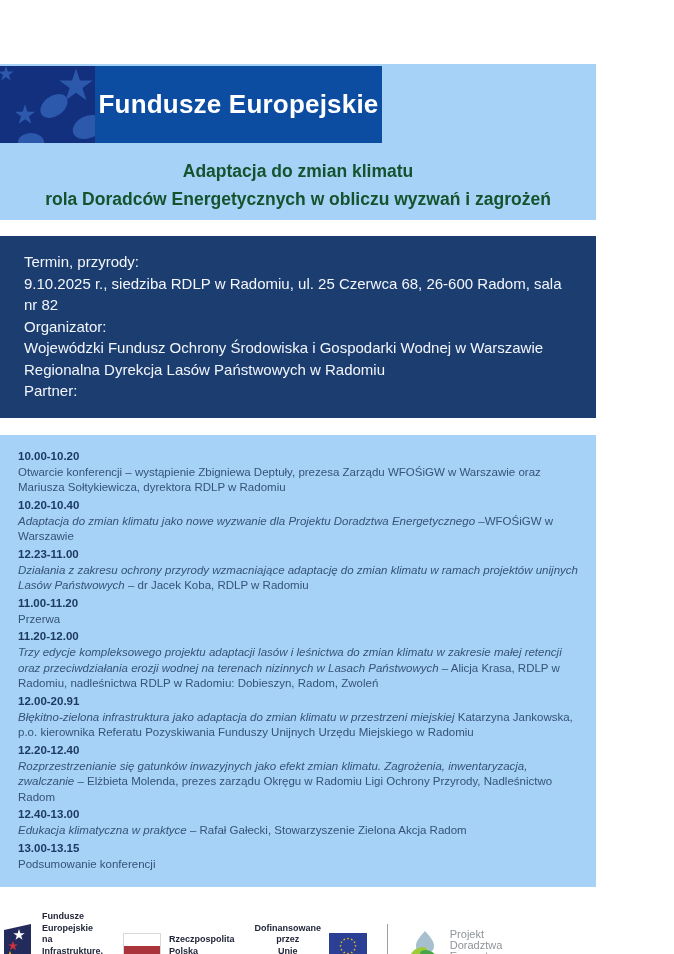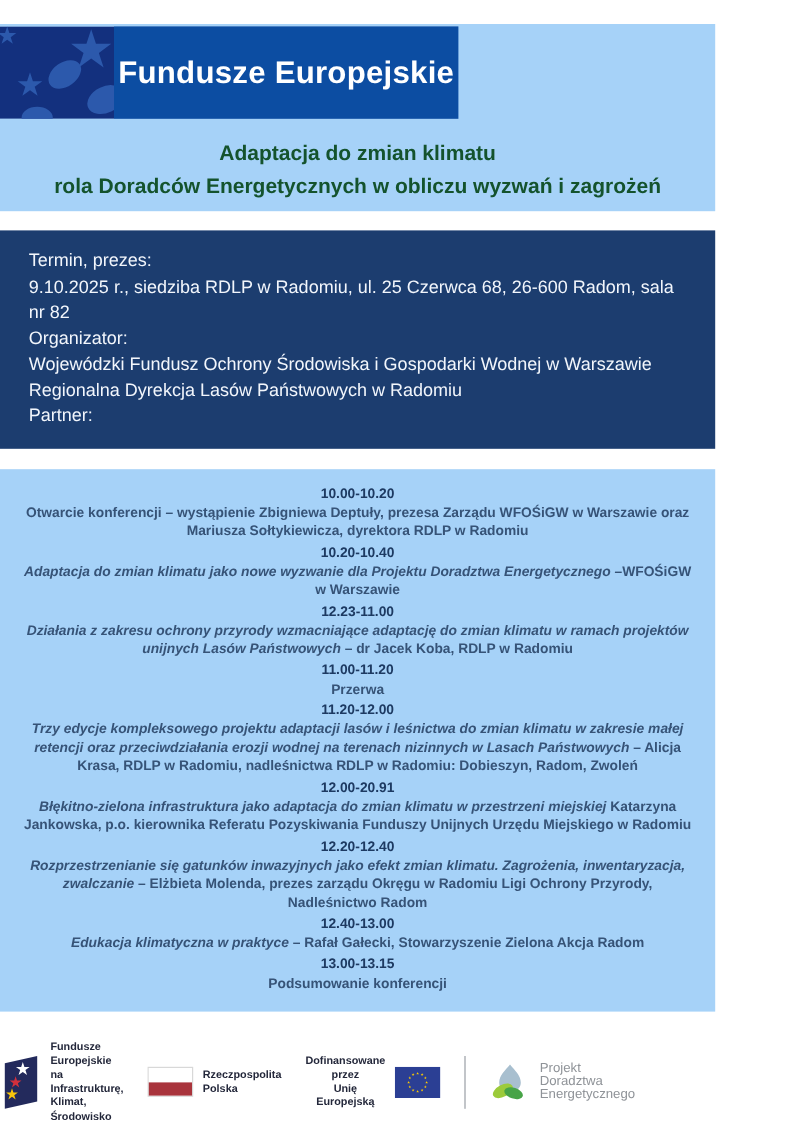--- a/index.html
+++ b/index.html
@@ -1,38 +1,38 @@
 <!DOCTYPE html>
 <html lang="pl"><head>
 <meta charset="utf-8">
 <style>
   * { margin:0; padding:0; box-sizing:border-box; }
   html,body { width:674px; height:954px; background:#ffffff; overflow:hidden;
               font-family:"Liberation Sans", sans-serif; }
-  .page { position:relative; width:538px; height:954px; padding-top:20px; }
+  .page { position:relative; width:538px; height:954px; padding-top:64px; }
   .block { width:596px; margin:0 auto; }
 
   
   .header { position:relative; height:156px; background:#a6d2f8; }
   .fe-banner { position:absolute; top:2px; left:0; width:382px; height:77px; display:flex; }
   .fe-square { width:95px; height:77px; flex:0 0 95px; }
   .fe-text { flex:1; background:#0c4da2; color:#ffffff; font-weight:700; font-size:26px;
              display:flex; align-items:center; justify-content:center; letter-spacing:.2px; }
   .title-wrap { position:absolute; top:93px; left:0; right:0; text-align:center;
                 color:#14532d; font-weight:700; font-size:17.5px; line-height:28px; }
 
   
   .info-box { margin-top:16px; background:#1c3d6f; color:#f2f6fc; padding:15px 24px 16px;
               font-size:15px; line-height:21.5px; min-height:160px; }
 
   
-  .agenda { margin-top:17px; background:#a6d2f8; padding:14px 18px 15px;text-align:center; }
+  .agenda { margin-top:17px; background:#a6d2f8; padding:14px 18px 15px; }
   .ag-time { font-weight:700; color:#1d3a62; font-size:11.5px; line-height:15px; margin-top:2px; }
   .ag-time:first-child { margin-top:0; }
-  .ag-desc { color:#365377; font-size:11.5px; line-height:15.5px; margin-top:1px;font-weight:bold; }
+  .ag-desc { color:#365377; font-size:11.5px; line-height:15.5px; margin-top:1px; }
   .ag-desc .it { font-style:italic; }
 
   
   .footer { margin-top:24px; display:flex; justify-content:center; align-items:center; gap:20px; }
   .f-item { display:flex; align-items:center; gap:8px; }
   .f-txt { font-size:9px; font-weight:700; color:#23273a; line-height:11.5px; }
   .f-txt.right { text-align:center; }
   .f-txt.gray { color:#8f9398; font-weight:400; font-size:11px; line-height:11px; }
   .pl-flag { width:38px; height:25px; border:1px solid #d8d8d8; }
   .pl-flag .w { height:50%; background:#ffffff; }
@@ -68,21 +68,21 @@
       </div>
       <div class="fe-text">Fundusze Europejskie</div>
     </div>
     <div class="title-wrap">
       <div>Adaptacja do zmian klimatu</div>
       <div>rola Doradców Energetycznych w obliczu wyzwań i zagrożeń</div>
     </div>
   </div>
 
   <div class="info-box block">
-    <div>Termin, prezes:</div>
+    <div>Termin, przyrody:</div>
     <div>9.10.2025 r., siedziba RDLP w Radomiu, ul. 25 Czerwca 68, 26-600 Radom, sala nr 82</div>
     <div>Organizator:</div>
     <div>Wojewódzki Fundusz Ochrony Środowiska i Gospodarki Wodnej w Warszawie</div>
     <div>Regionalna Dyrekcja Lasów Państwowych w Radomiu</div>
     <div>Partner:</div>
   </div>
 
   <div class="agenda block">
     <div class="ag-time">10.00-10.20</div>
     <div class="ag-desc"><span class="it"></span><span>Otwarcie konferencji – wystąpienie Zbigniewa Deptuły, prezesa Zarządu WFOŚiGW w Warszawie oraz Mariusza Sołtykiewicza, dyrektora RDLP w Radomiu</span></div>

